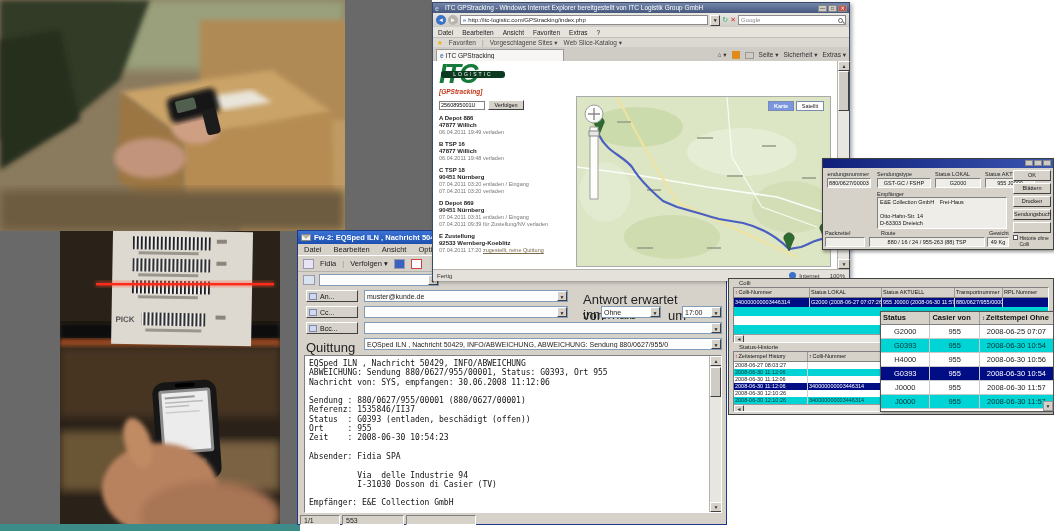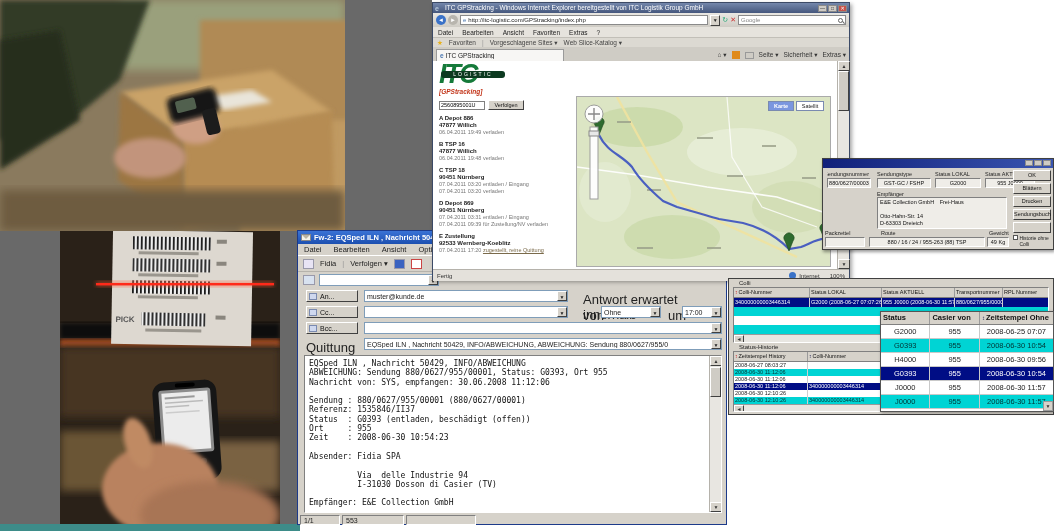--- a/index.html
+++ b/index.html
@@ -606,21 +606,21 @@
         <span class="swc" style="width:74px;border-right:none;">2008-06-25 07:07</span>
     </div>
     <div class="swr row-cyan">
       <span class="swc" style="width:50px;">G0393</span>
         <span class="swc" style="width:50px;">955</span>
         <span class="swc" style="width:74px;border-right:none;">2008-06-30 10:54</span>
     </div>
     <div class="swr row-white">
       <span class="swc" style="width:50px;">H4000</span>
         <span class="swc" style="width:50px;">955</span>
-        <span class="swc" style="width:74px;border-right:none;">2008-06-30 09:56</span>
+        <span class="swc" style="width:74px;border-right:none;">2008-06-30 10:56</span>
     </div>
     <div class="swr row-navy">
       <span class="swc" style="width:50px;">G0393</span>
         <span class="swc" style="width:50px;">955</span>
         <span class="swc" style="width:74px;border-right:none;">2008-06-30 10:54</span>
     </div>
     <div class="swr row-white">
       <span class="swc" style="width:50px;">J0000</span>
         <span class="swc" style="width:50px;">955</span>
         <span class="swc" style="width:74px;border-right:none;">2008-06-30 11:57</span>

